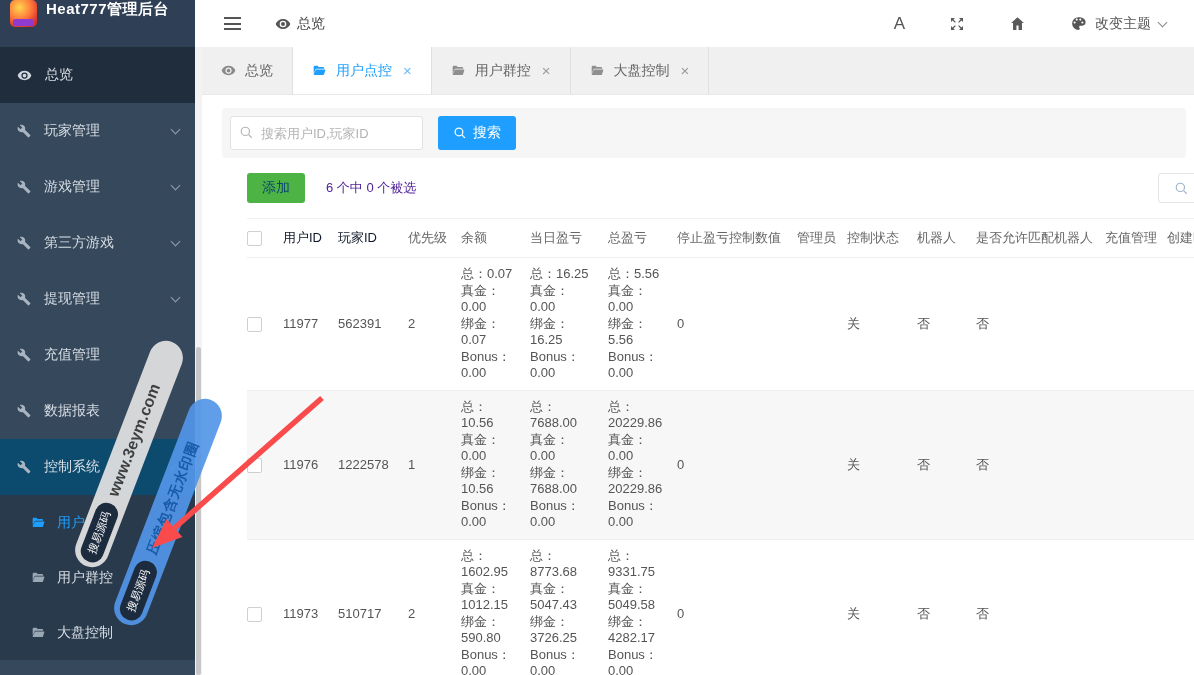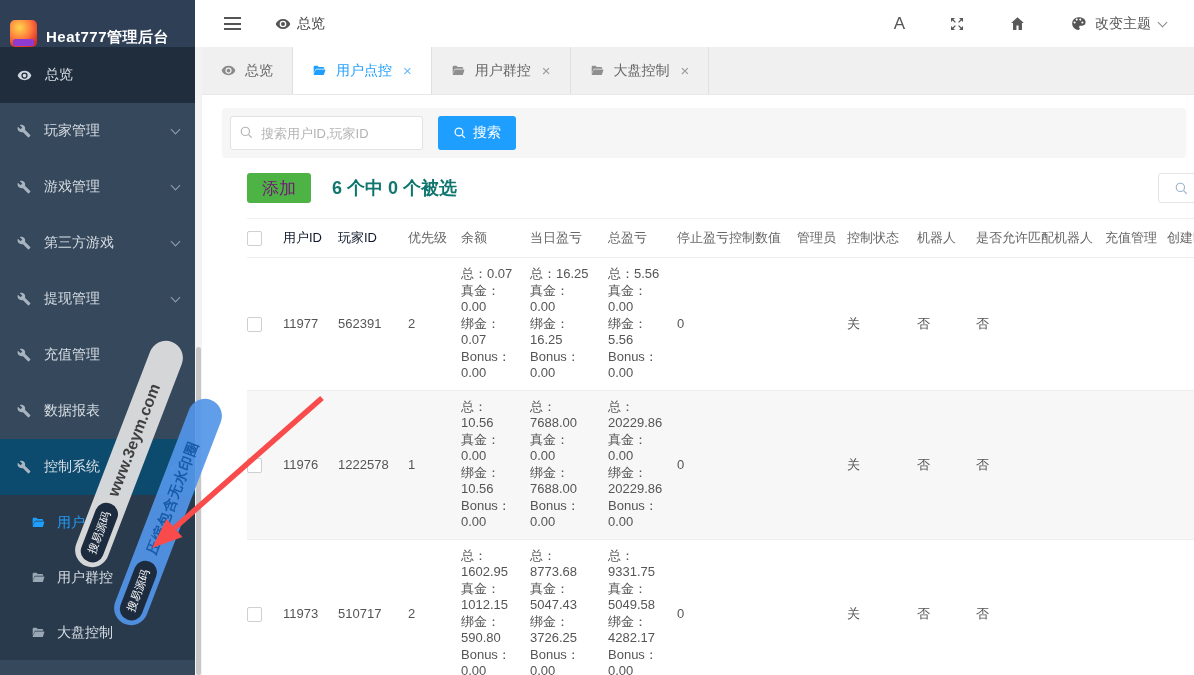--- a/index.html
+++ b/index.html
@@ -1,20 +1,20 @@
 <!DOCTYPE html>
 <html><head>
 <meta charset="utf-8">
 <style>
   *{margin:0;padding:0;box-sizing:border-box;}
   html,body{width:1194px;height:675px;overflow:hidden;background:#fff;
     font-family:"Liberation Sans","DejaVu Sans",sans-serif;}
   
   .sidebar{position:absolute;left:0;top:0;width:195px;height:675px;background:#36485c;z-index:5;}
-  .logo-bar{height:47px;background:#2f4056;display:flex;align-items:flex-end;padding-left:10px;gap:9px;}
+  .logo-bar{height:47px;background:#2f4056;display:flex;align-items:flex-start;padding-left:10px;gap:9px;}
   .logo-icon{width:27px;height:27px;border-radius:5px;flex:none;position:relative;
     background:radial-gradient(circle at 35% 28%,#ffd54d 0%,#ff7a3c 45%,#d92b2b 82%);}
   .logo-icon::after{content:"";position:absolute;left:3px;right:3px;bottom:1px;height:7px;background:#8e3bd0;border-radius:2px;}
   .logo-title{color:#fff;font-size:15px;font-weight:bold;letter-spacing:.5px;}
   .nav-item{height:56px;display:flex;align-items:center;padding:0 16px 0 17px;color:#d8dee4;font-size:14px;gap:13px;cursor:pointer;}
   .nav-item .lbl{flex:1;}
   .nav-item.active{background:#1f2d3d;}
   .nav-item.expanded-parent{background:#0c4a6e;}
   .submenu{background:#293a4c;}
   .sub-item{height:55px;display:flex;align-items:center;padding:0 16px 0 31px;color:#d8dee4;font-size:14px;gap:11px;cursor:pointer;}
@@ -42,22 +42,22 @@
   
   .main{position:absolute;left:202px;top:95px;width:992px;height:580px;background:#fff;}
   .search-panel{margin:13px 8px 0 20px;height:50px;background:#f6f6f6;border-radius:4px;display:flex;align-items:center;padding-left:8px;gap:15px;}
   .search-wrap{position:relative;}
   .search-wrap svg{position:absolute;left:9px;top:9px;}
   .search-input{width:193px;height:34px;border:1px solid #e2e2e2;border-radius:3px;background:#fff;padding:0 8px 0 30px;font-size:13px;color:#ec4899;outline:none;}
   .search-input::placeholder{color:#b3b3b3;}
   .btn-search{height:34px;padding:0 15px;background:#1E9FFF;border:none;border-radius:3px;color:#fff;font-size:14px;display:flex;align-items:center;gap:6px;cursor:pointer;}
   .table-card{position:relative;margin:15px 8px 0 20px;padding-left:25px;}
   .toolbar{position:relative;height:30px;display:flex;align-items:center;gap:21px;}
-  .btn-add{height:30px;padding:0 15px;background:#4db344;border:none;border-radius:3px;color:#701a75;font-size:17px;cursor:pointer;}
-  .sel-text{color:#0f766e;font-size:18px;font-weight:bold;}
+  .btn-add{height:30px;padding:0 15px;background:#4db344;border:none;border-radius:3px;color:#0c4a6e;font-size:14px;cursor:pointer;}
+  .sel-text{color:#4c1d95;font-size:13px;}
   .btn-mag{position:absolute;left:911px;top:0;width:46px;height:30px;background:#fff;border:1px solid #e5e5e5;border-radius:3px;display:flex;align-items:center;justify-content:center;cursor:pointer;}
   table{border-collapse:collapse;table-layout:fixed;width:1010px;margin-top:15px;}
   th,td{text-align:left;vertical-align:middle;font-size:13px;color:#555;padding:8px 4px 8px 0;border-bottom:1px solid #eee;overflow:hidden;}
   thead th{color:#666;font-weight:normal;border-top:1px solid #f0f0f0;padding:10px 4px 10px 0;white-space:nowrap;}
   th.link{color:#0f172a;cursor:pointer;}
   td.money{white-space:pre-line;line-height:16.5px;}
   tbody tr:nth-child(even){background:#f7f7f7;}
   input[type=checkbox]{appearance:none;-webkit-appearance:none;width:15px;height:15px;border:1px solid #cfcfcf;border-radius:2px;background:#fff;cursor:pointer;vertical-align:middle;}
   
   .overlay{position:absolute;left:0;top:0;width:1194px;height:675px;z-index:50;pointer-events:none;}

